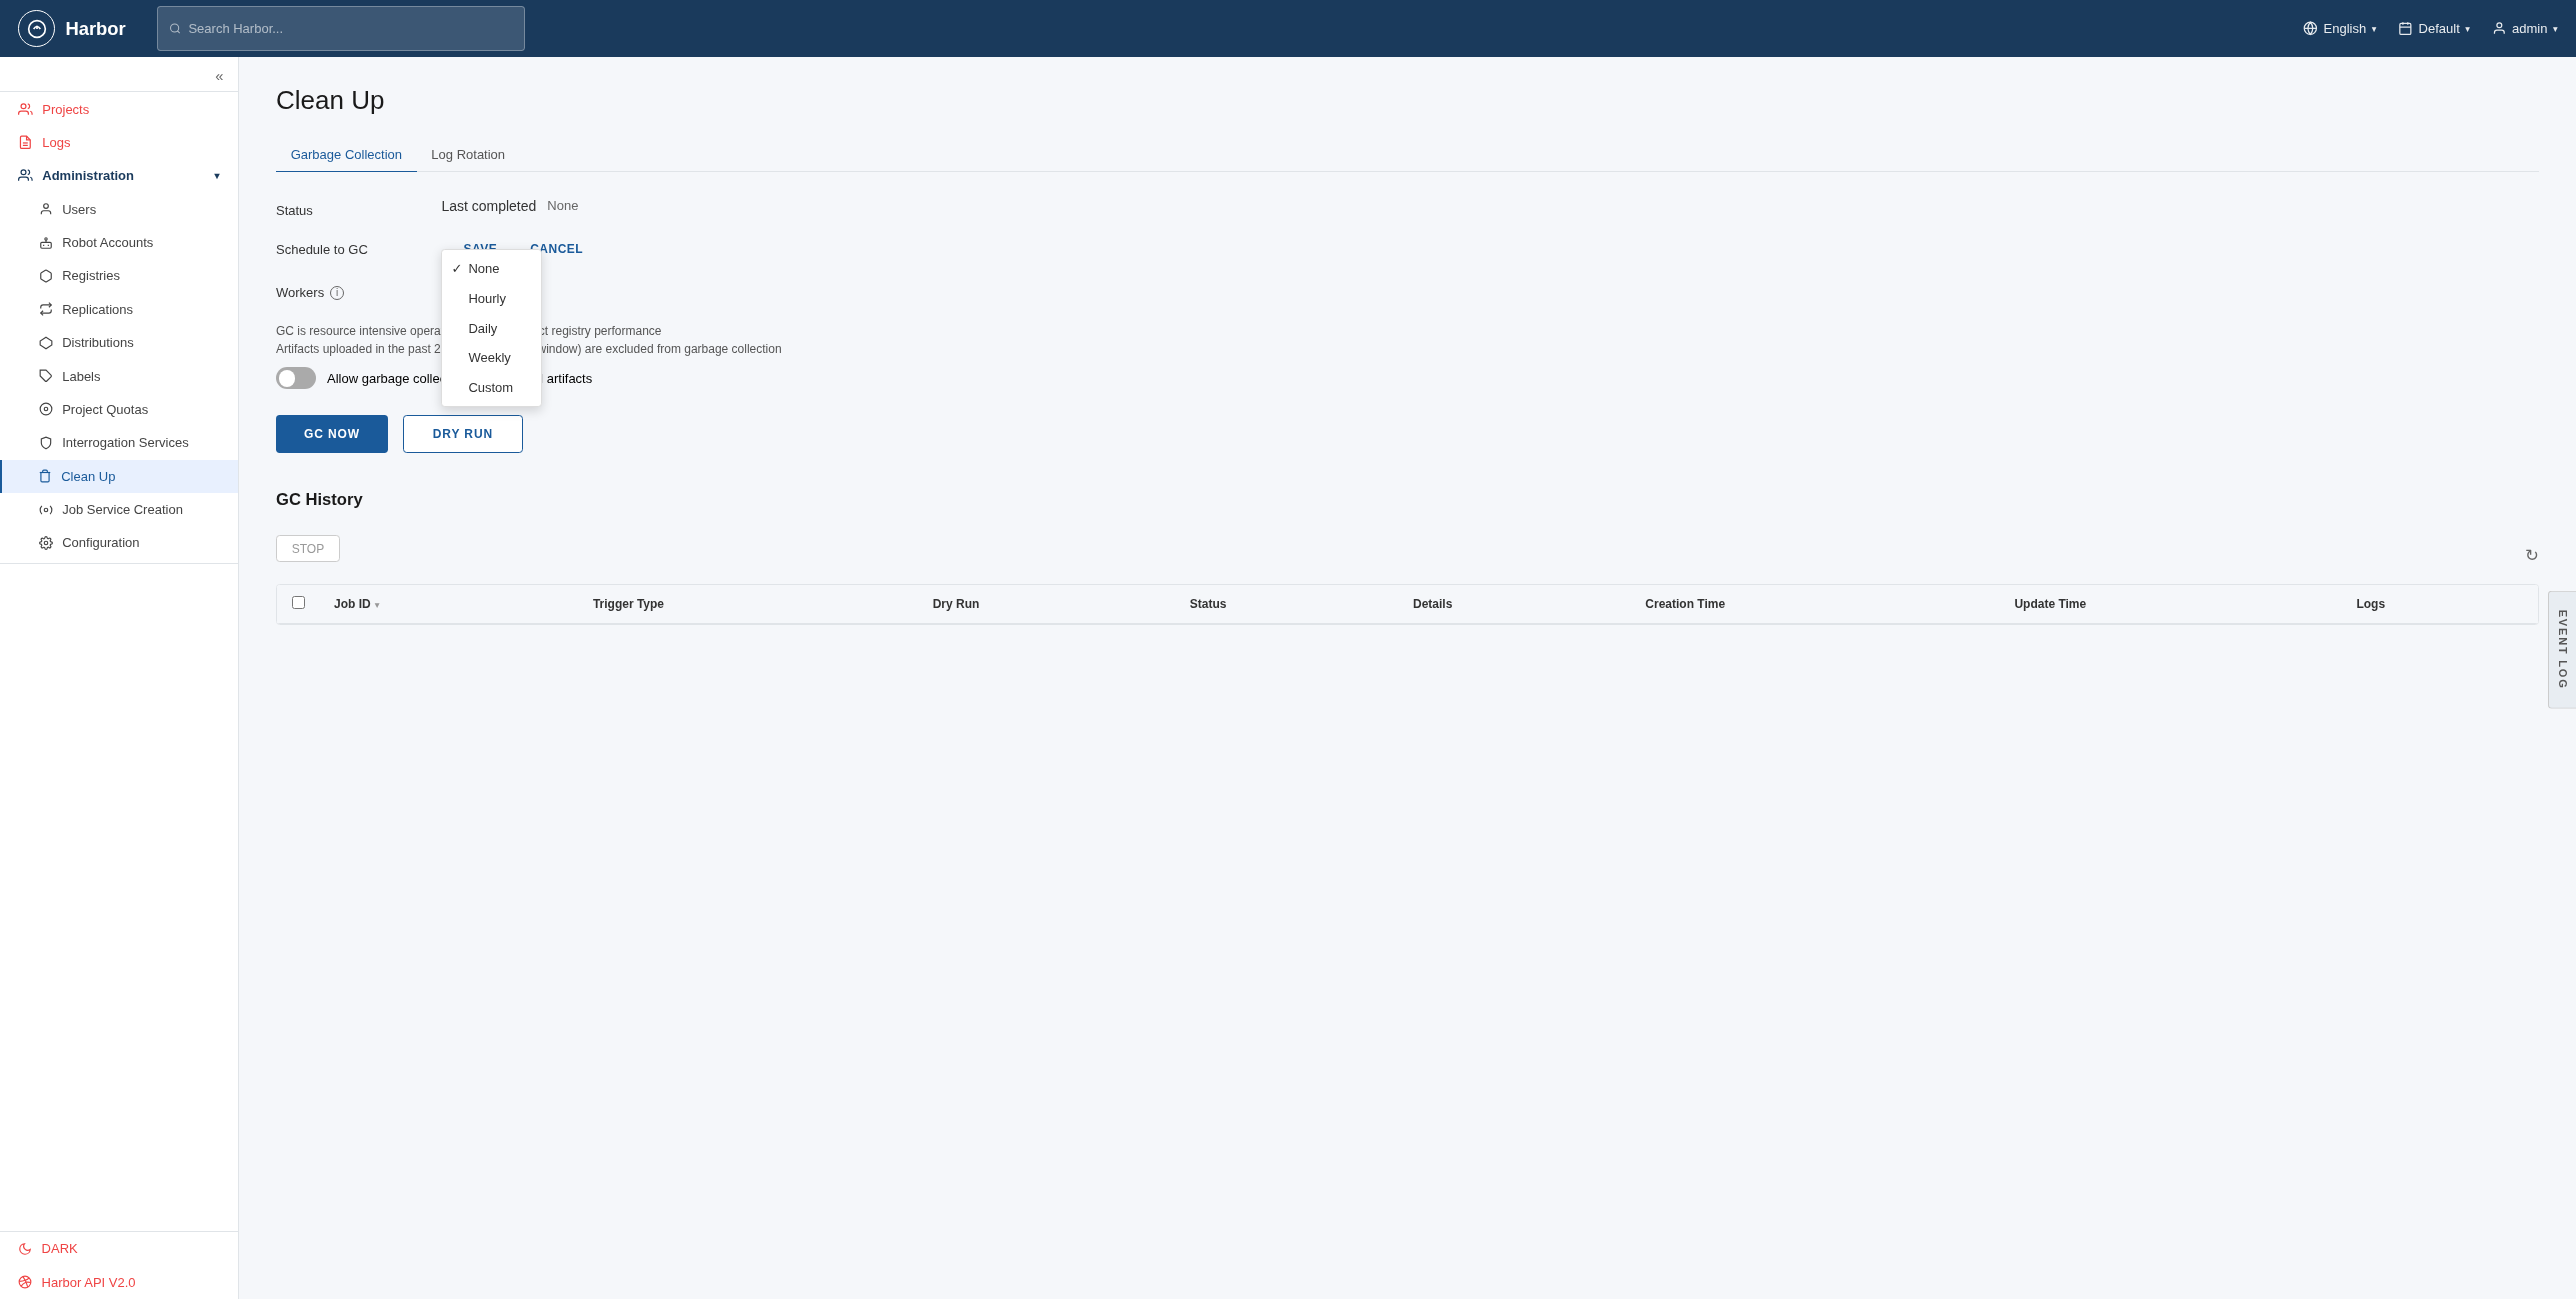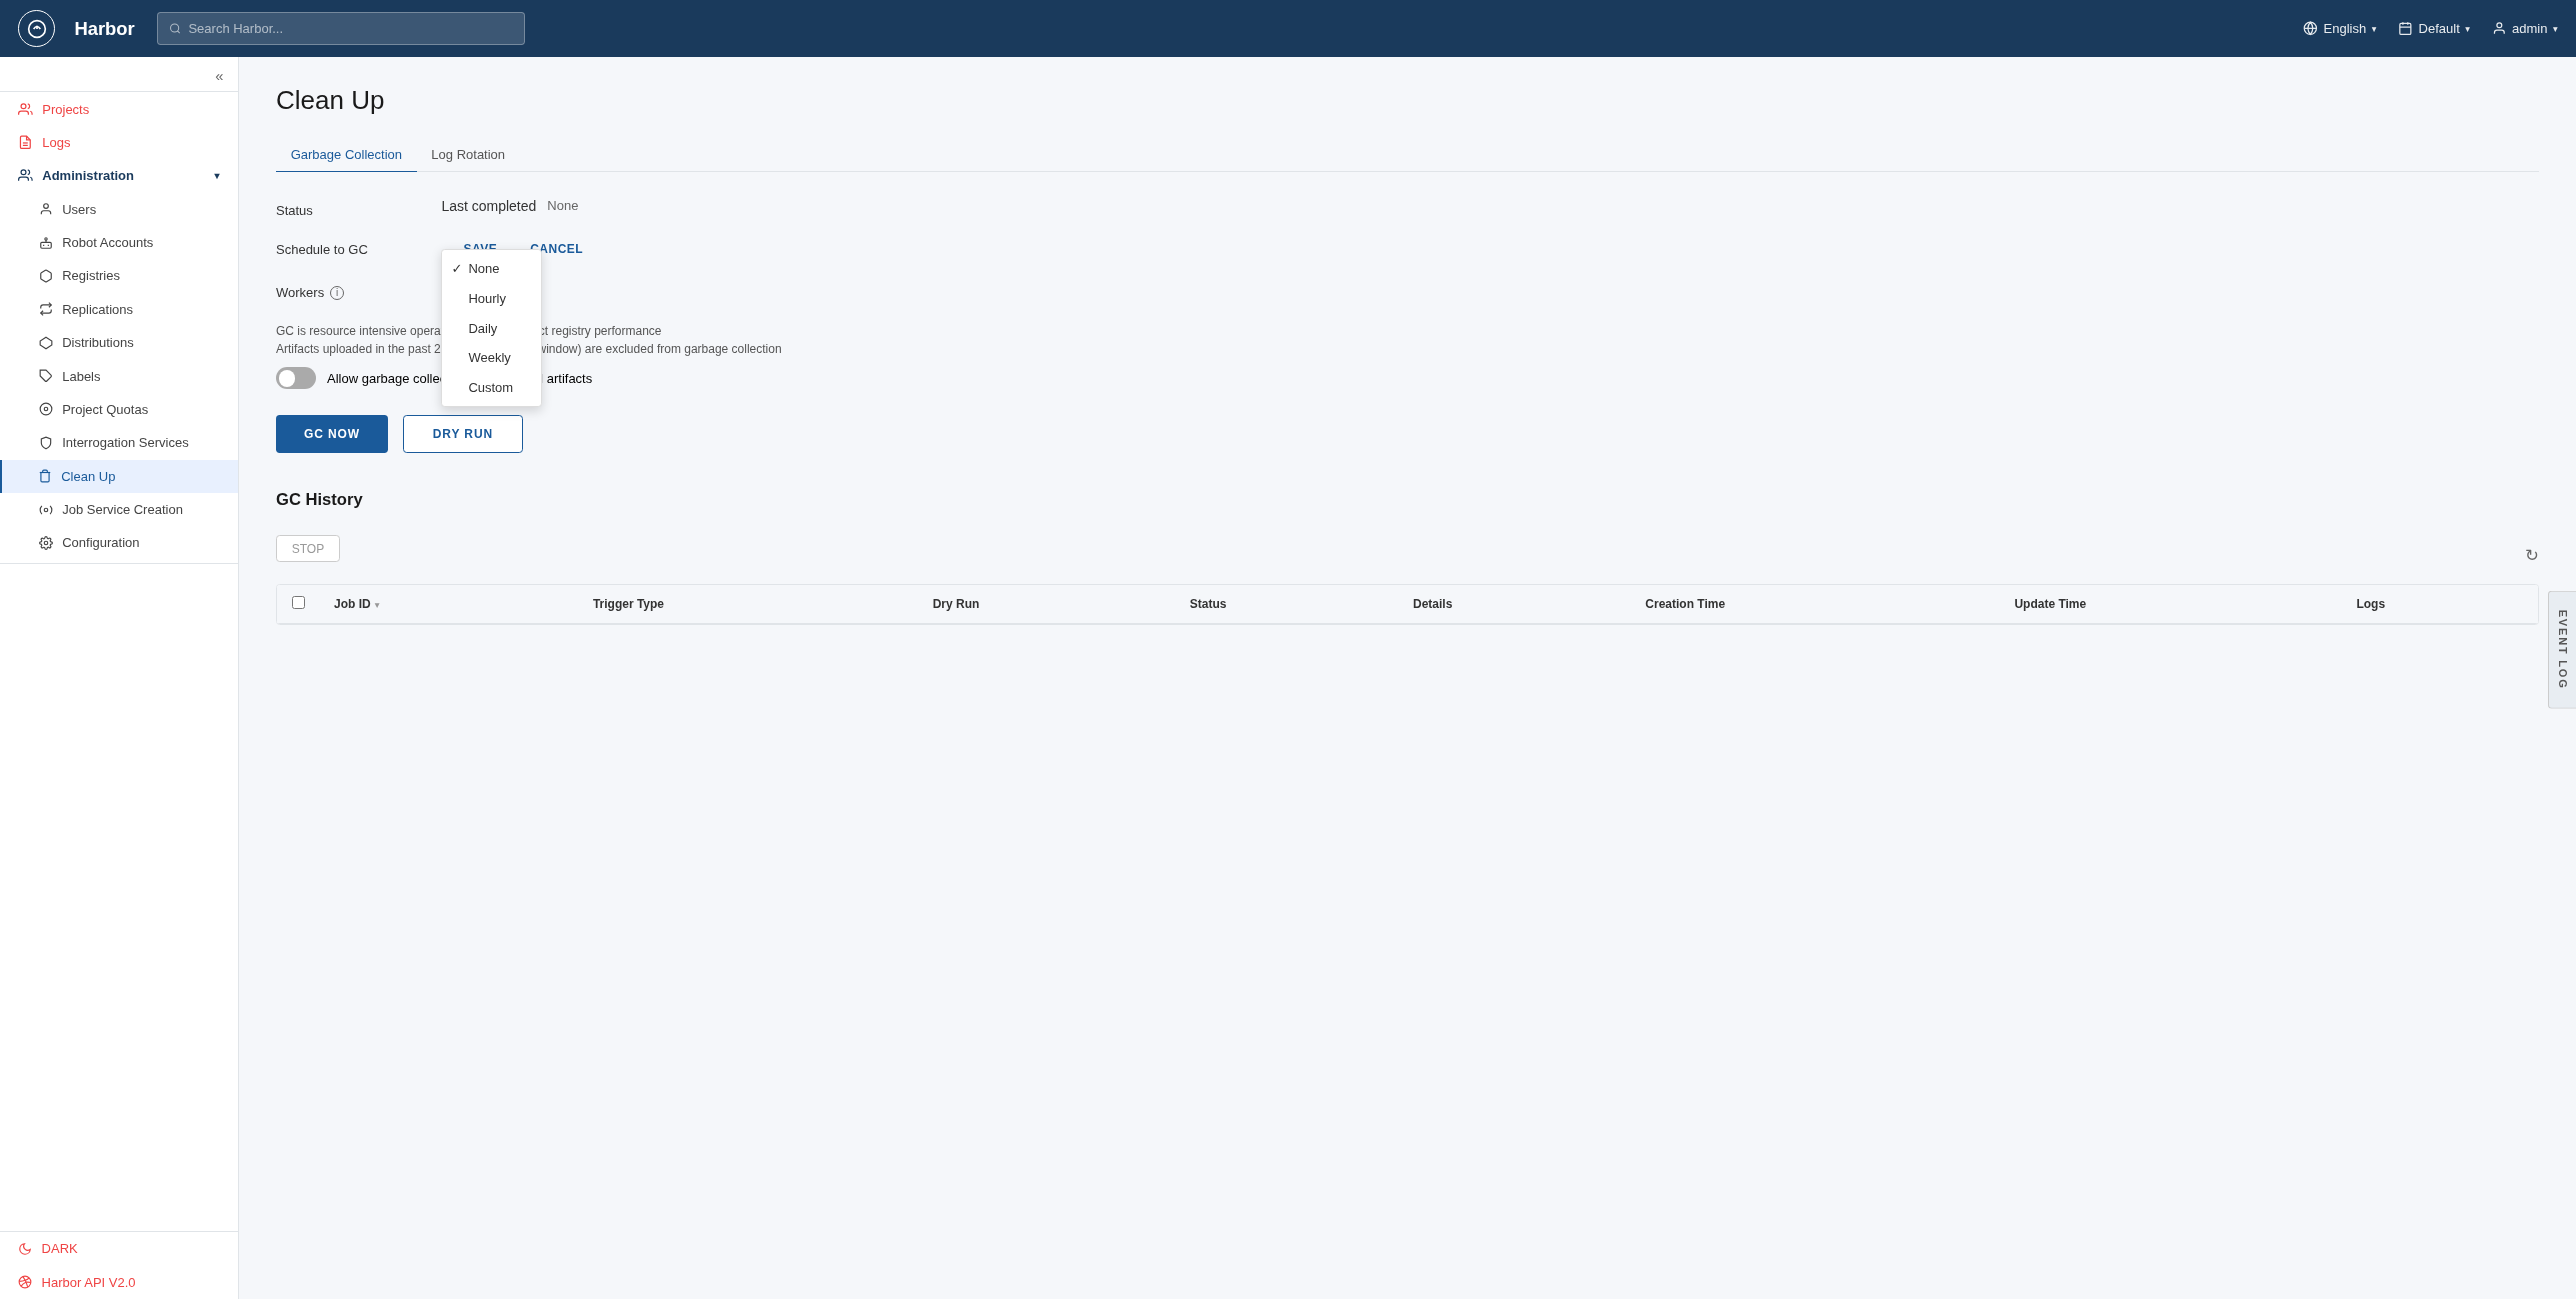--- a/index.html
+++ b/index.html
@@ -13,21 +13,21 @@
       align-items: center;
       padding: 0 18.4px;
       gap: 18.4px;
       position: fixed;
       top: 0; left: 0; right: 0;
       z-index: 100;
     }
     .top-nav-logo {
       display: flex;
       align-items: center;
-      gap: 19px;
+      gap: 10px;
       color: white;
       font-size: 18.4px;
       font-weight: 600;
       min-width: 120px;
     }
     .logo-circle {
       width: 37px; height: 37px;
       border-radius: 50%;
       border: 1.8px solid white;
       display: flex; align-items: center; justify-content: center;
@@ -37,21 +37,21 @@
     .search-bar {
       flex: 1;
       max-width: 368px;
       background: rgba(255,255,255,0.15);
       border: 0.9px solid rgba(255,255,255,0.3);
       border-radius: 3.7px;
       display: flex;
       align-items: center;
       padding: 0 11px;
       gap: 7.4px;
-      height: 33px;
+      height: 45px;
     }
     .search-bar input {
       background: transparent;
       border: none;
       outline: none;
       color: rgba(255,255,255,0.8);
       font-size: 13px;
       width: 100%;
     }
     .search-bar input::placeholder { color: rgba(255,255,255,0.6); }

